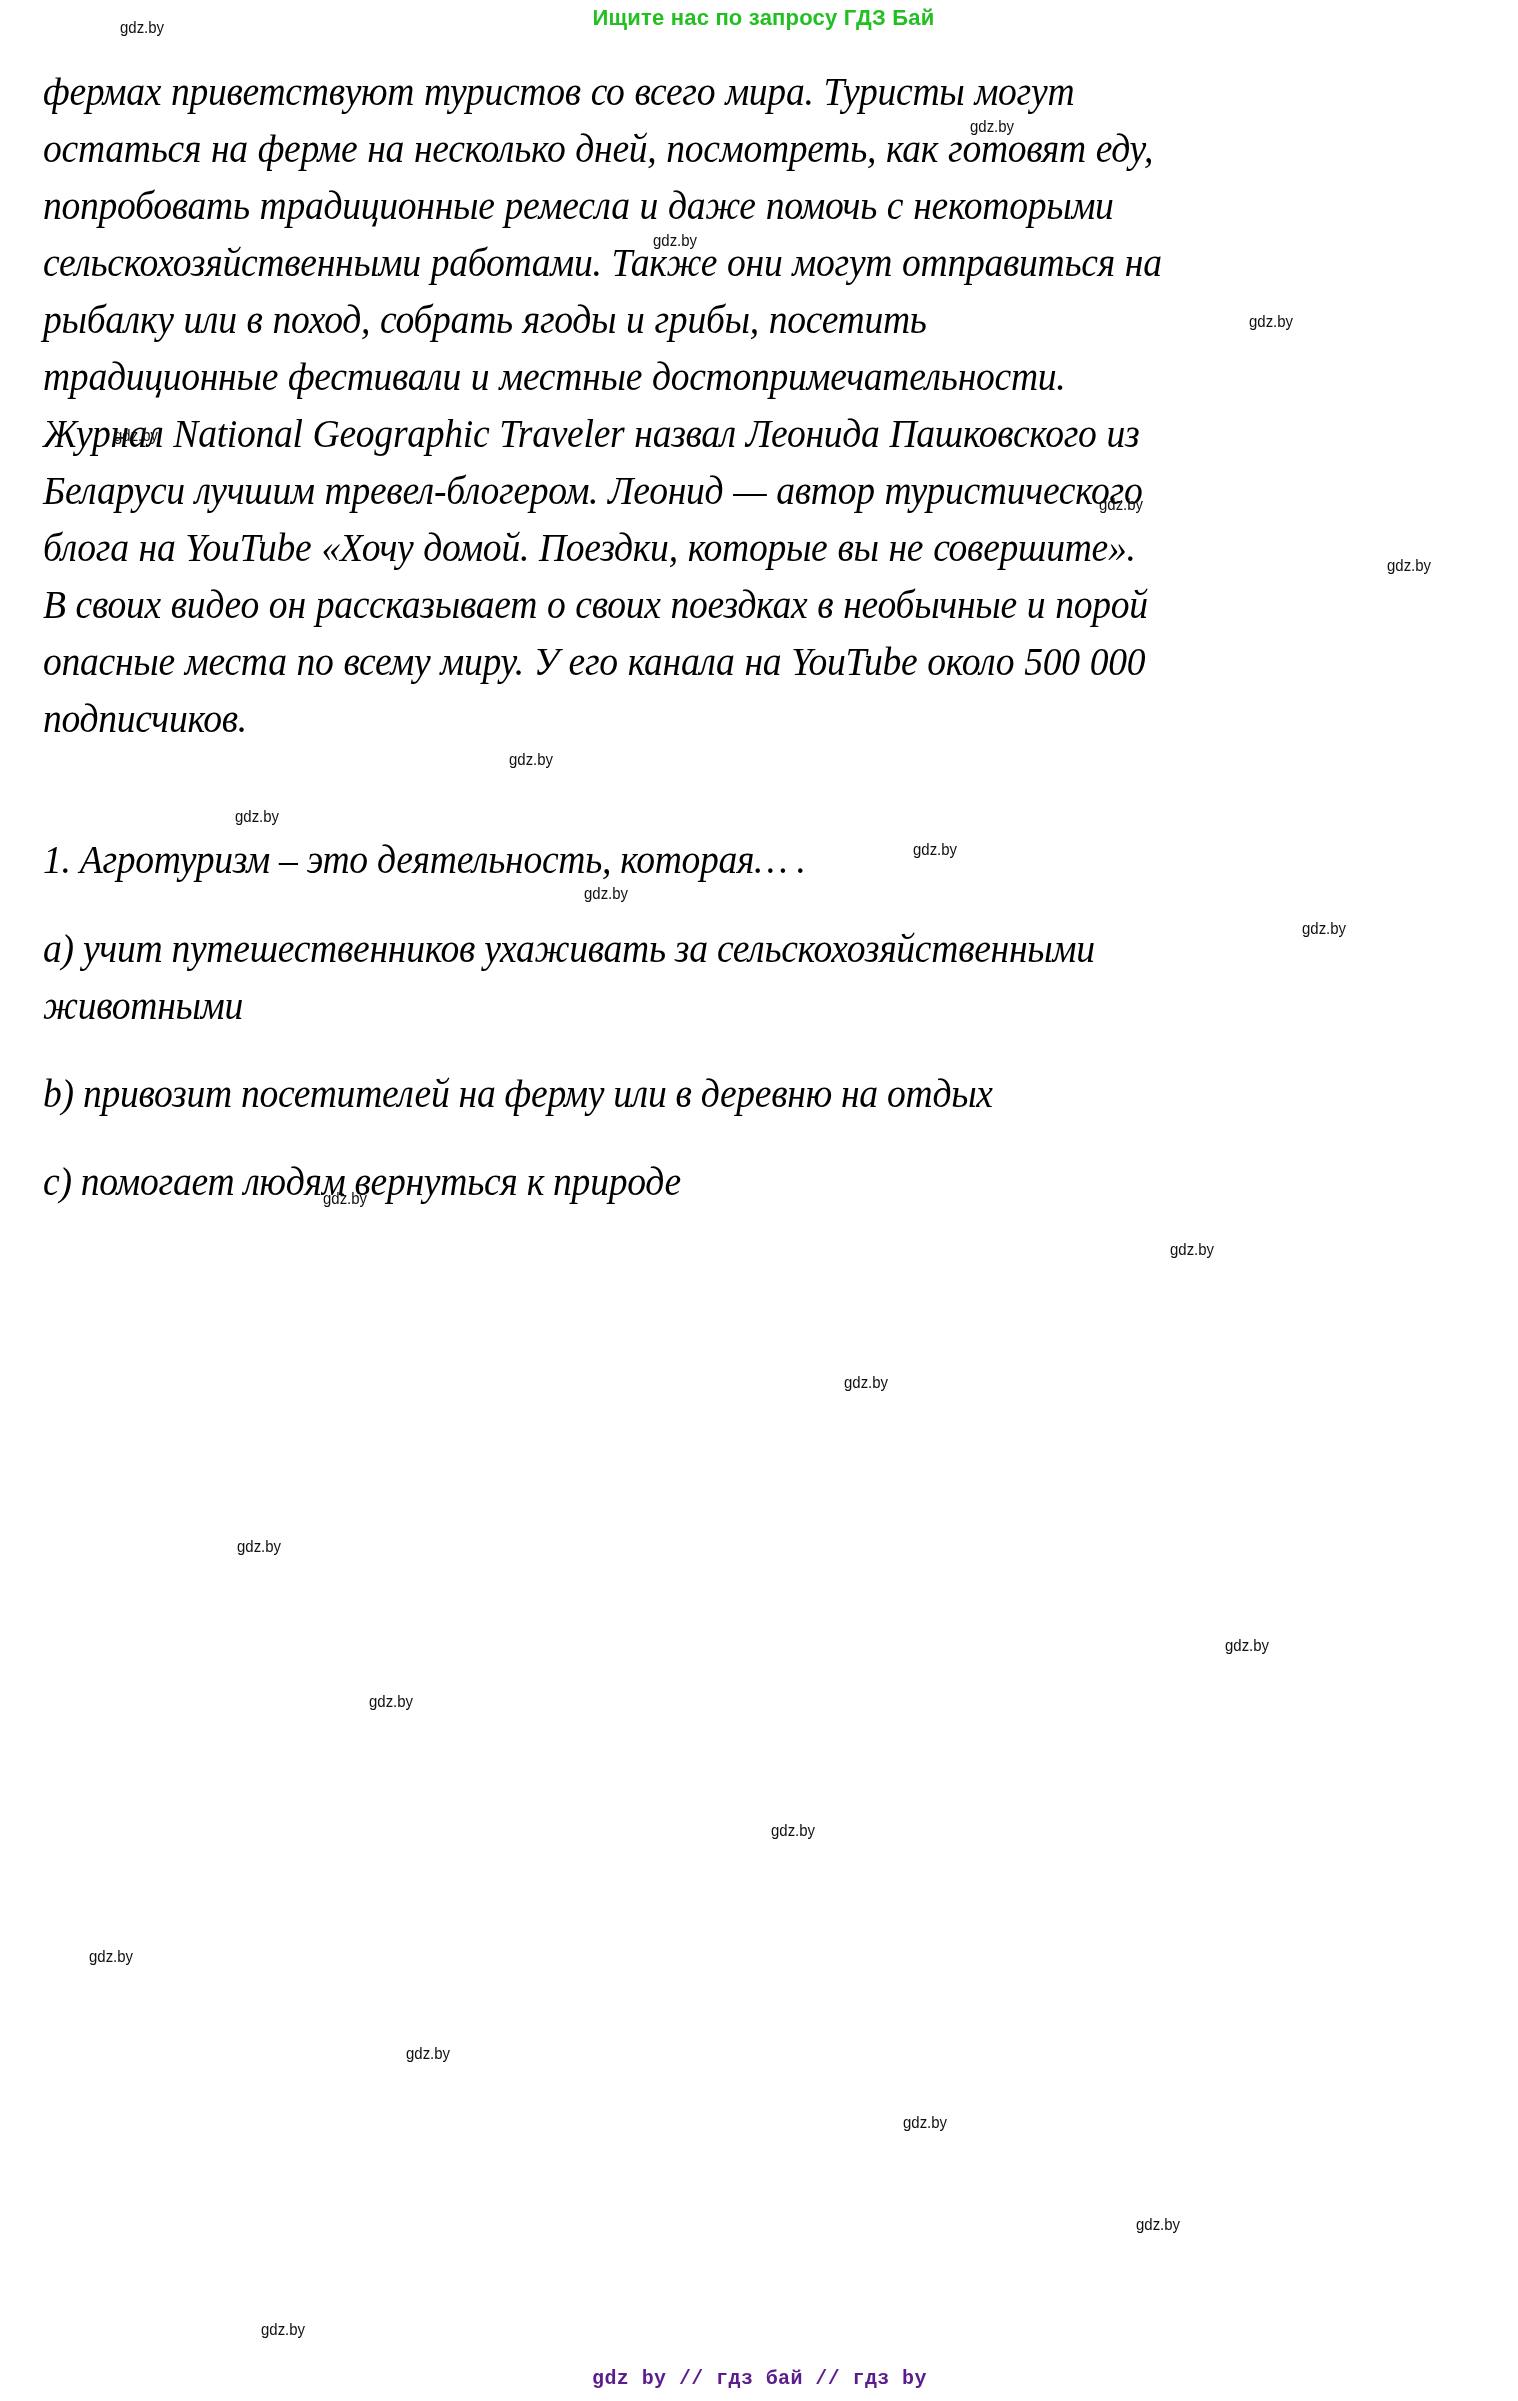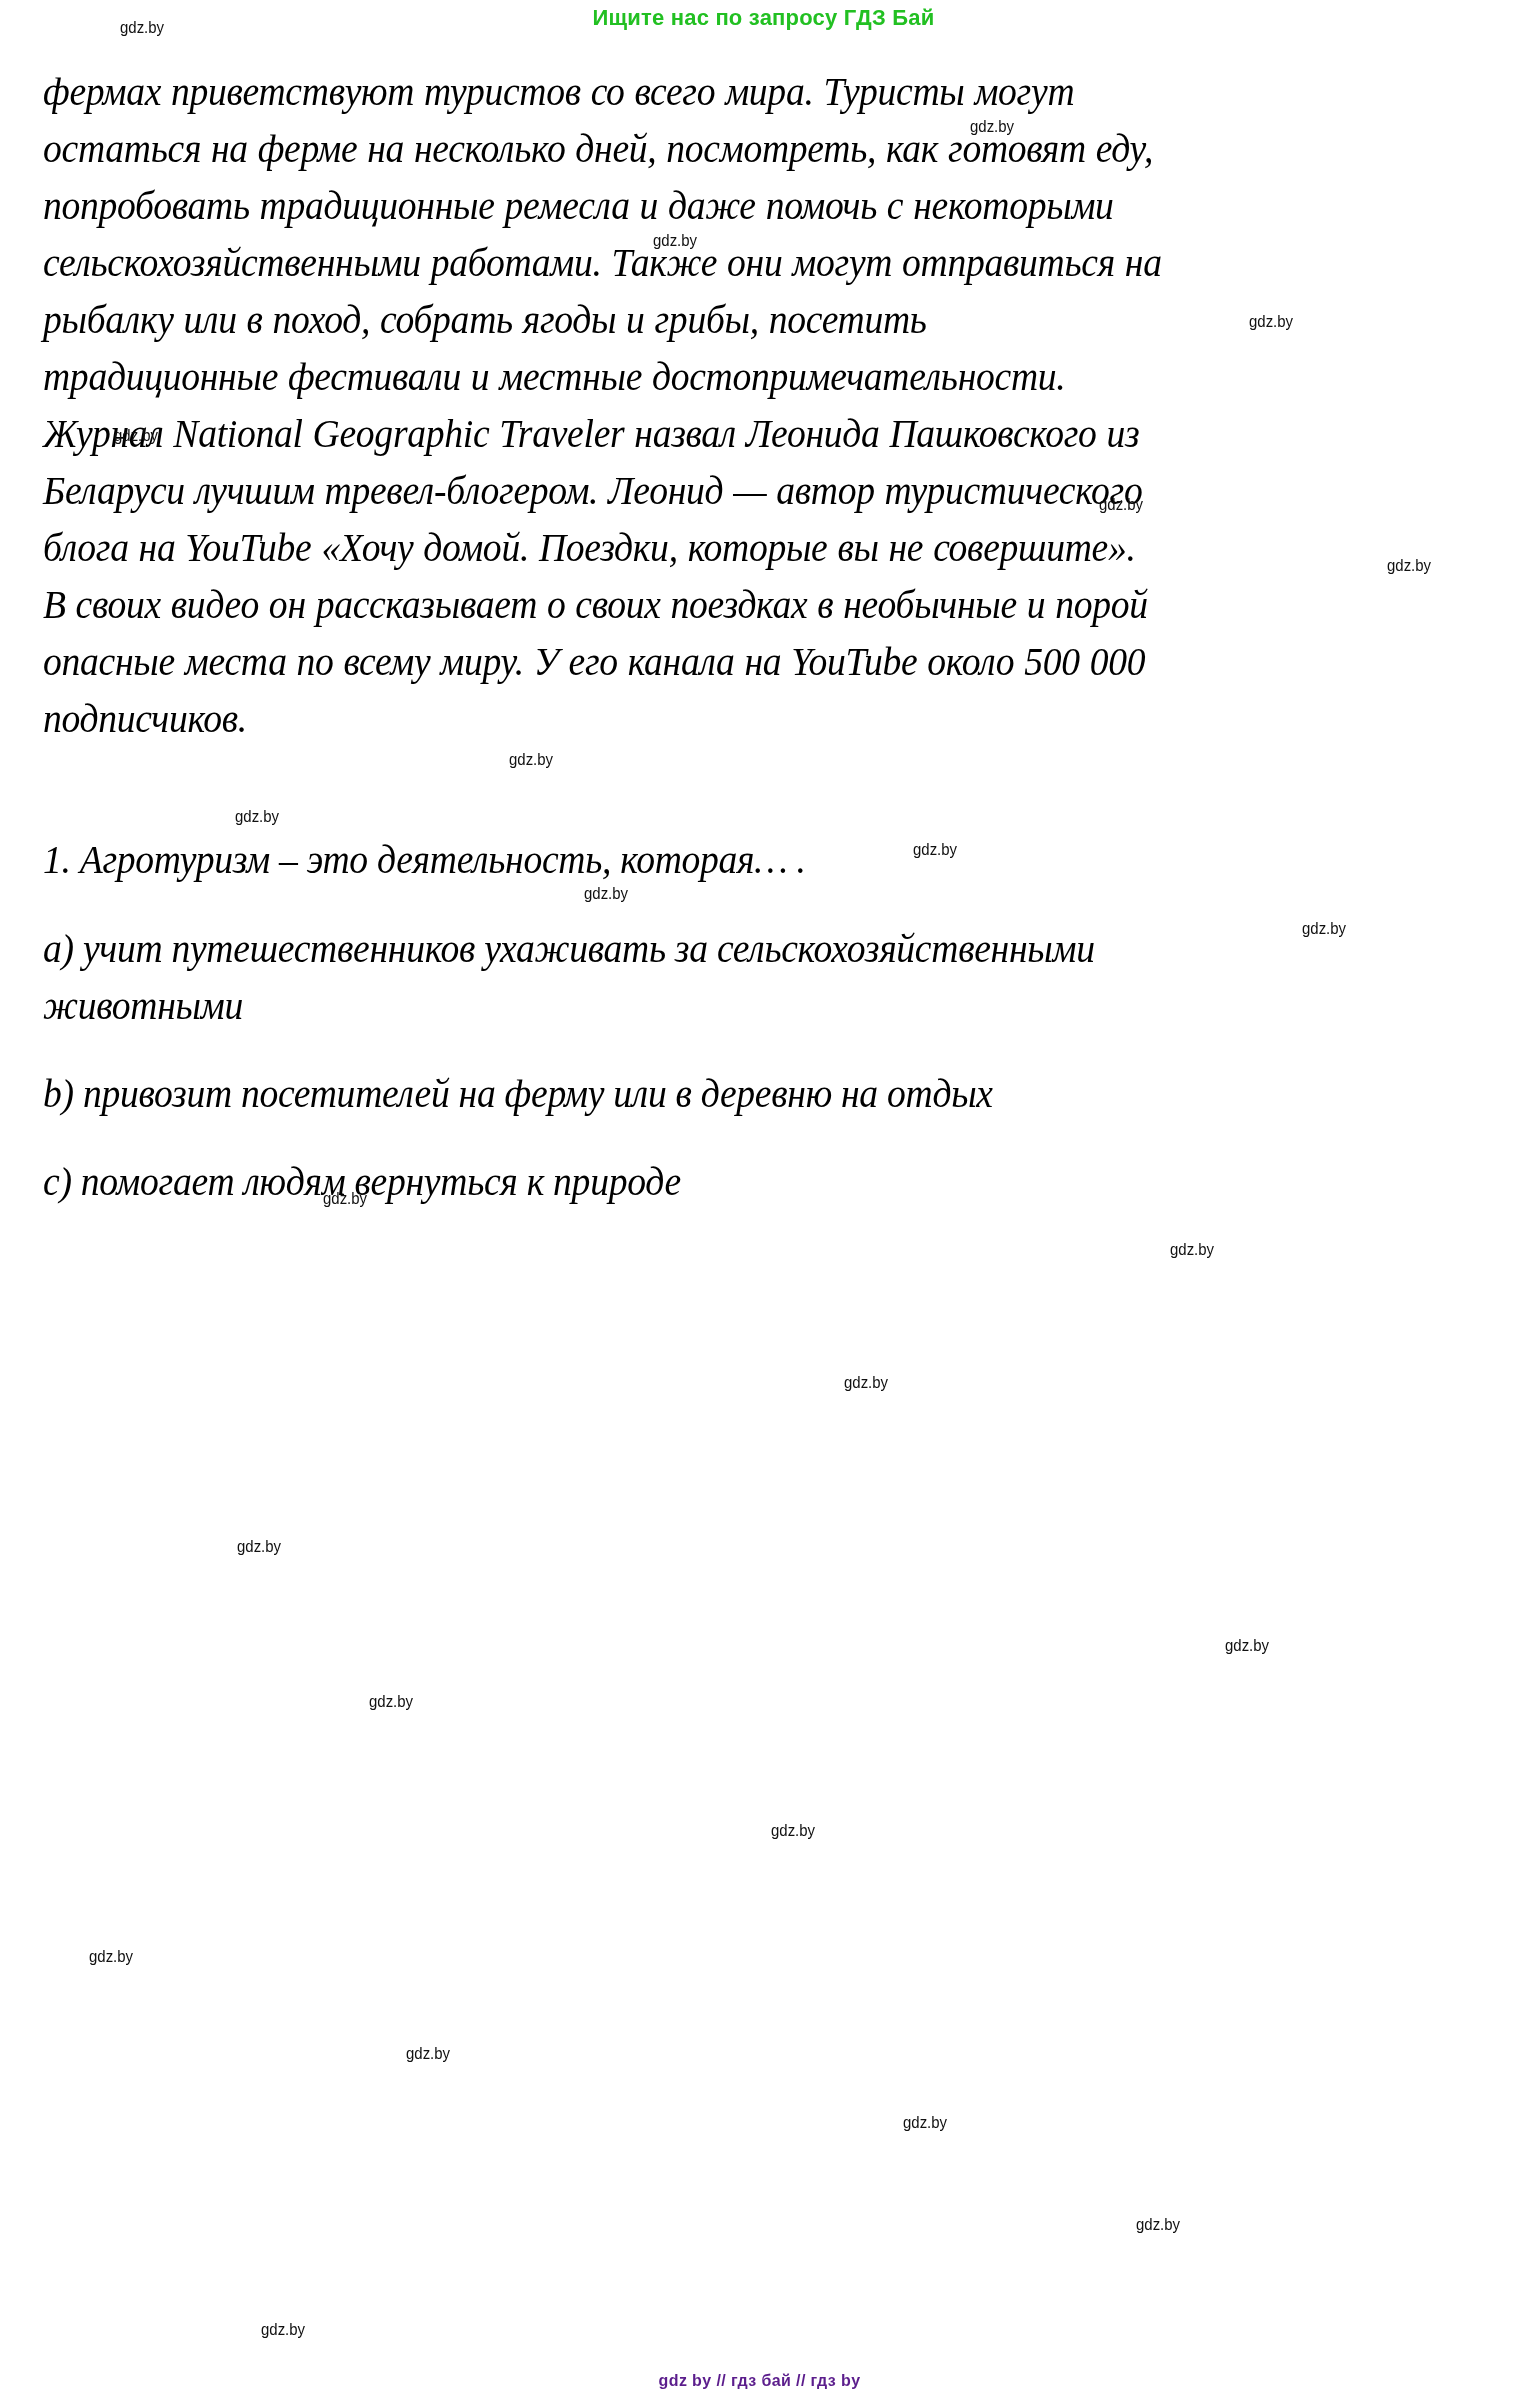--- a/index.html
+++ b/index.html
@@ -82,23 +82,23 @@
   }
 
   
   #page-footer {
     position: absolute;
     left: 0;
     bottom: 11.4px;
     width: 100%;
     text-align: center;
     color: #5b1d8c;
-    font-family: Liberation Sans, sans-serif;
+    font-family: Liberation Mono, monospace;
     font-weight: bold;
-    font-size: 16px;
+    font-size: 20px;
     letter-spacing: 0.4px;
     white-space: nowrap;
   }
 </style>
 </head>
 <body>
 
 <div id="promo-header" style="color: rgb(34, 192, 34);">Ищите нас по запросу ГДЗ Бай</div>
 
 <div id="page-body">

